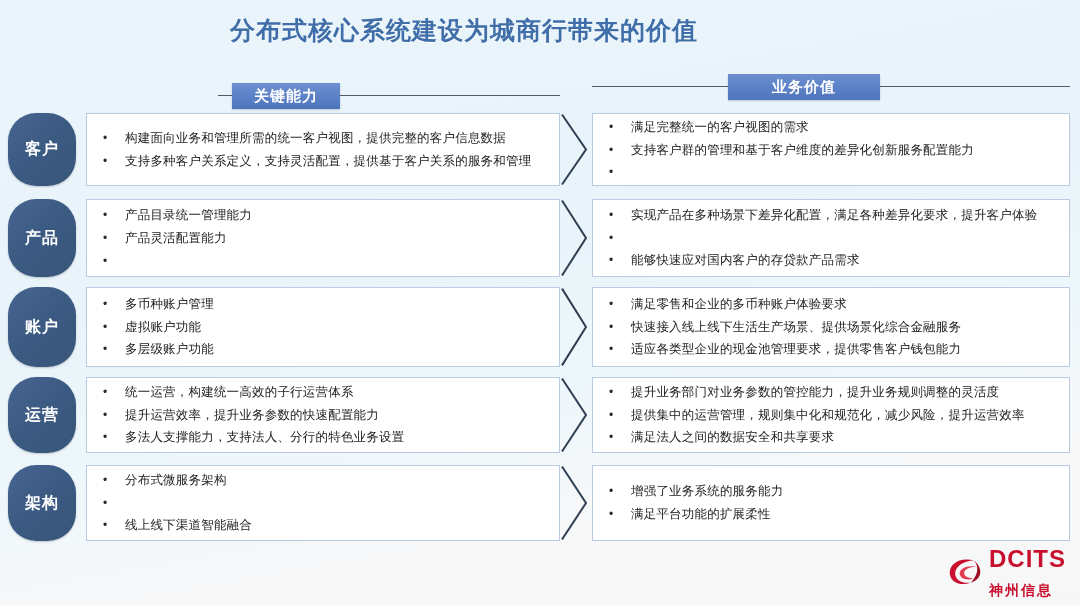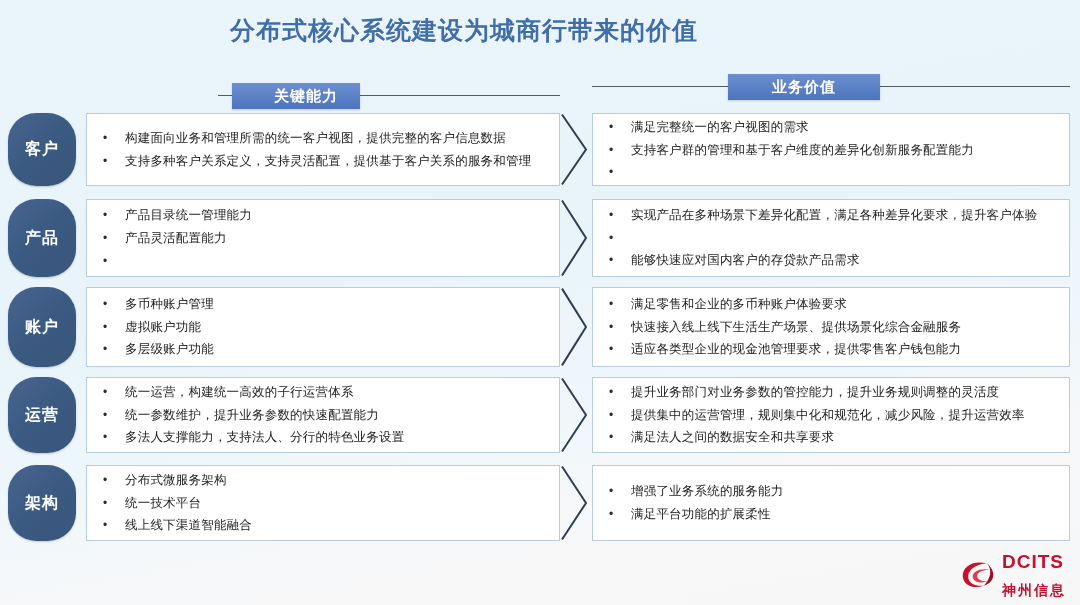--- a/index.html
+++ b/index.html
@@ -41,21 +41,21 @@
     height:26px;line-height:26px;
     background:linear-gradient(180deg,#6c8fd0 0%,#4d74bd 100%);
     color:#ffffff;
     font-size:15px;
     font-weight:bold;
     text-align:center;
     letter-spacing:1px;
     box-shadow:0 1px 2px rgba(0,0,0,.18);
   }
   #head-left{left:218px;top:83px;width:342px;}
-  #head-left .chip{left:14px;width:108px;padding-left:20px;}
+  #head-left .chip{left:14px;width:108px;}
   #head-right{left:592px;top:74px;width:478px;}
   #head-right .chip{left:136px;width:152px;}
 
   
   .row{position:absolute;left:0;width:1080px;}
 
   .cat{
     position:absolute;left:8px;
     width:68px;
     background:linear-gradient(135deg,#47658f 0%,#3b5a82 50%,#395679 100%);
@@ -106,21 +106,21 @@
   .chev svg{display:block;width:28px;height:100%;}
 
   
   #logo{
     position:absolute;right:14px;bottom:8px;
     display:flex;align-items:center;gap:6px;
   }
   #logo .mark{width:36px;height:34px;}
   #logo .words{display:flex;flex-direction:column;line-height:1;}
   #logo .en{
-    color:#c8102e;font-size:19px;font-weight:bold;letter-spacing:1px;
+    color:#c8102e;font-size:24px;font-weight:bold;letter-spacing:1px;
     font-family:"Liberation Sans","DejaVu Sans",sans-serif;
   }
   #logo .cn{
     color:#c8102e;font-size:14px;font-weight:bold;letter-spacing:2px;margin-top:12px;
   }
 </style>
 </head>
 <body>
 
 <div id="slide">
@@ -241,21 +241,21 @@
       </div>
       <div class="row" style="top: 377px; height: 76px;">
         <div class="cat" style="top: 0px; height: 76px;">运营</div>
         <div class="card left" style="top: 0px; height: 76px;">
           <div class="bullet">
             <span class="dot">•</span>
             <span class="txt">统一运营，构建统一高效的子行运营体系</span>
           </div>
           <div class="bullet">
             <span class="dot">•</span>
-            <span class="txt">统一参数维护，提升业务参数的快速配置能力</span>
+            <span class="txt">提升运营效率，提升业务参数的快速配置能力</span>
           </div>
           <div class="bullet">
             <span class="dot">•</span>
             <span class="txt">多法人支撑能力，支持法人、分行的特色业务设置</span>
           </div>
         </div>
         <div class="chev" style="top: 0px; height: 76px;">
           <svg viewBox="0 0 28 100" preserveAspectRatio="none">
             <polyline points="2,2 26,50 2,98" fill="none" stroke="#2f3f52" stroke-width="2" vector-effect="non-scaling-stroke"></polyline>
           </svg>
@@ -277,21 +277,20 @@
       </div>
       <div class="row" style="top: 465px; height: 76px;">
         <div class="cat" style="top: 0px; height: 76px;">架构</div>
         <div class="card left" style="top: 0px; height: 76px;">
           <div class="bullet">
             <span class="dot">•</span>
             <span class="txt">分布式微服务架构</span>
           </div>
           <div class="bullet">
             <span class="dot">•</span>
-            <span class="txt">统一技术平台</span>
           </div>
           <div class="bullet">
             <span class="dot">•</span>
             <span class="txt">线上线下渠道智能融合</span>
           </div>
         </div>
         <div class="chev" style="top: 0px; height: 76px;">
           <svg viewBox="0 0 28 100" preserveAspectRatio="none">
             <polyline points="2,2 26,50 2,98" fill="none" stroke="#2f3f52" stroke-width="2" vector-effect="non-scaling-stroke"></polyline>
           </svg>

